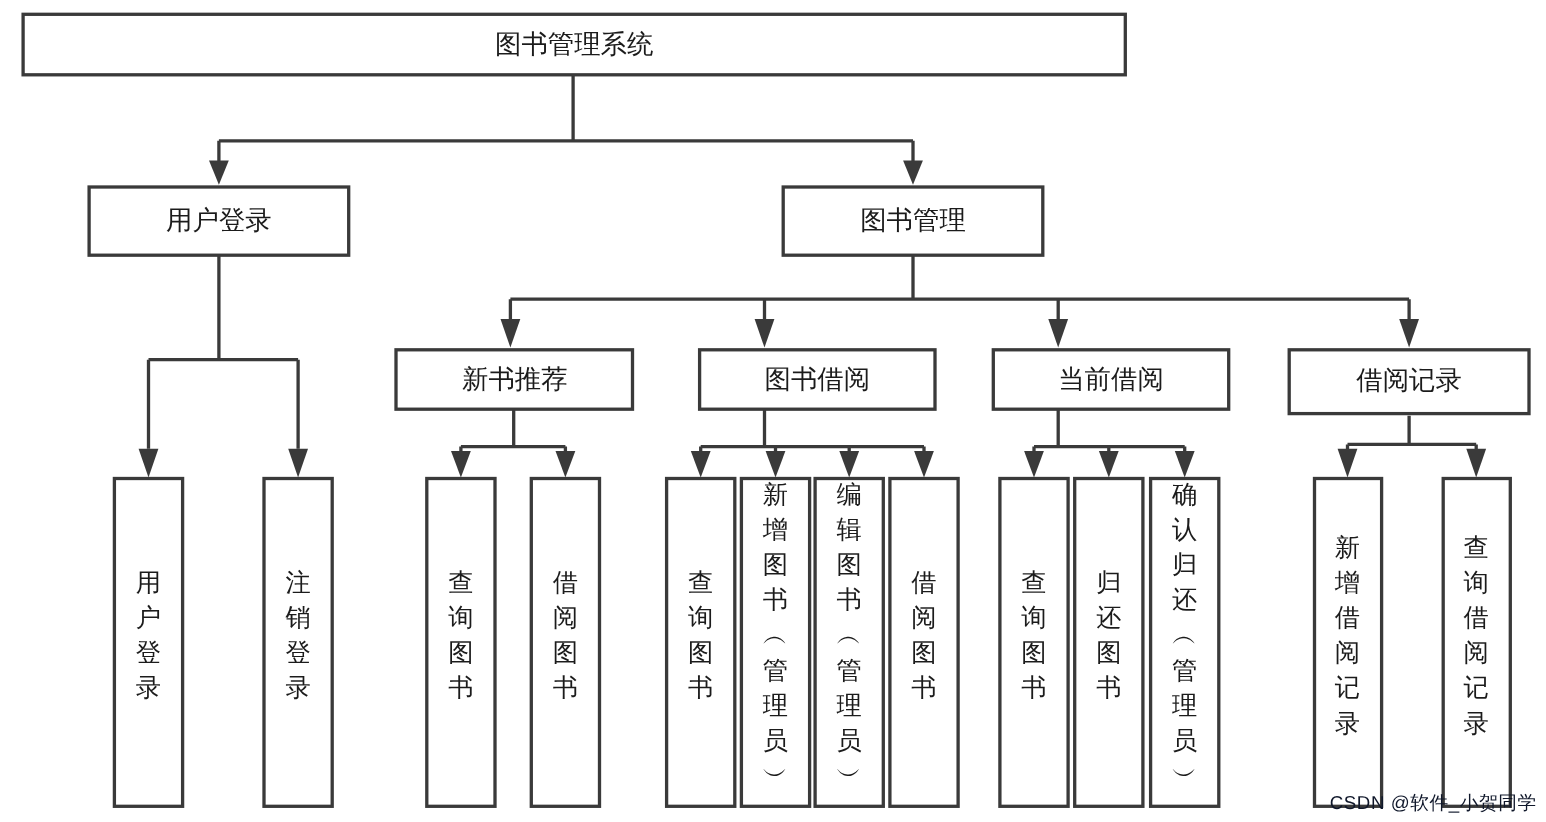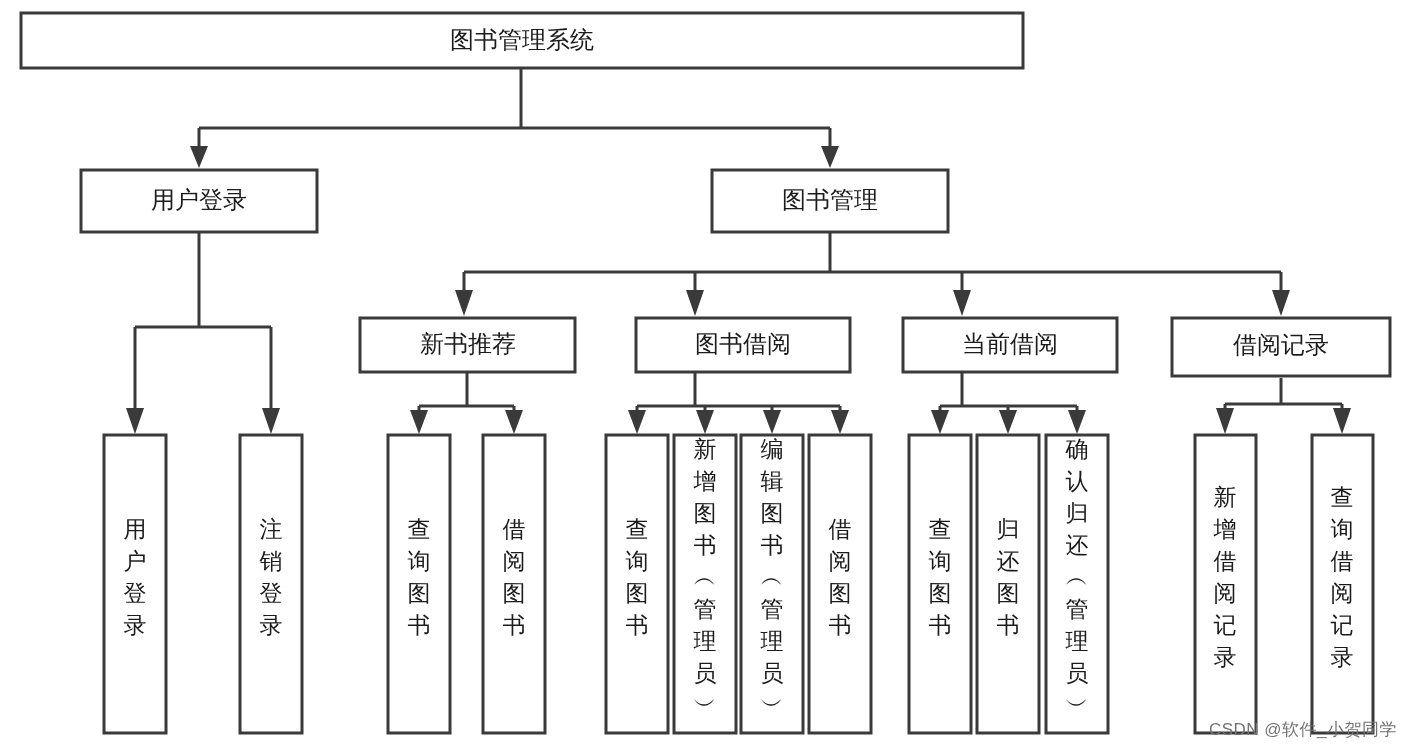--- a/index.html
+++ b/index.html
@@ -53,21 +53,21 @@
     fill: #1b1b1b;
     font-size: 23px;
     text-anchor: middle;
   }
   .watermark {
     position: absolute;
     right: 8px;
     bottom: 6px;
     font-family: "Liberation Sans", "DejaVu Sans", sans-serif;
     font-size: 17px;
-    color: #737373;
+    color: #0f172a;
     letter-spacing: 0.5px;
     white-space: nowrap;
     pointer-events: none;
   }
 </style>
 </head>
 <body>
 
 <div id="diagram-root">
 

